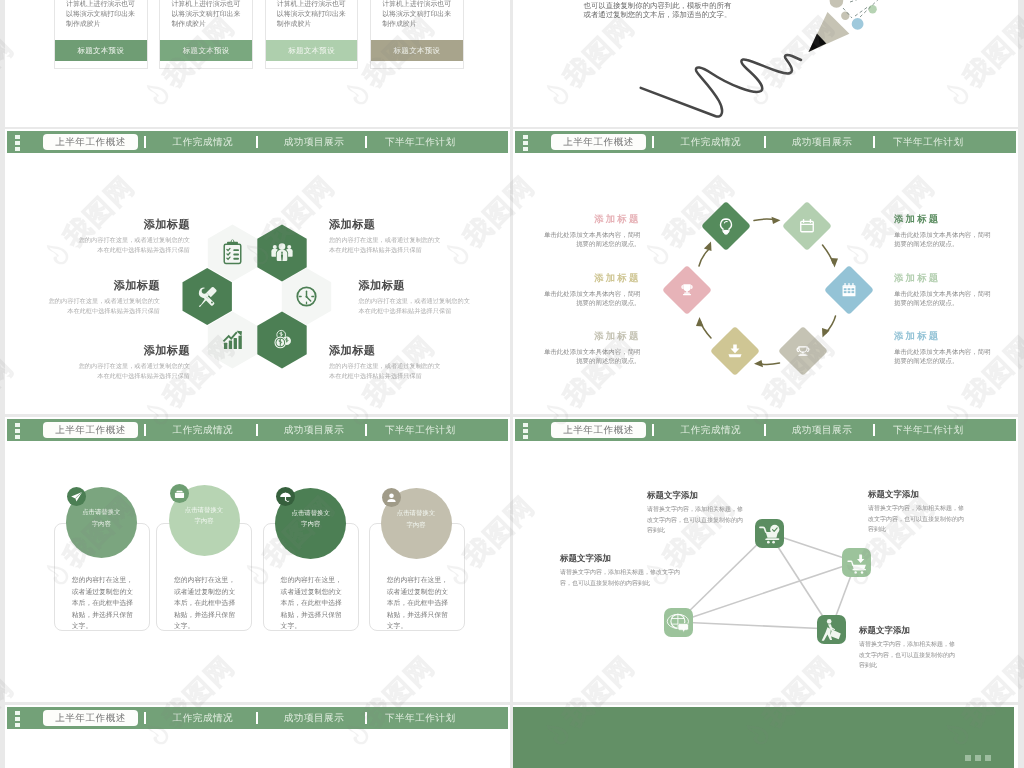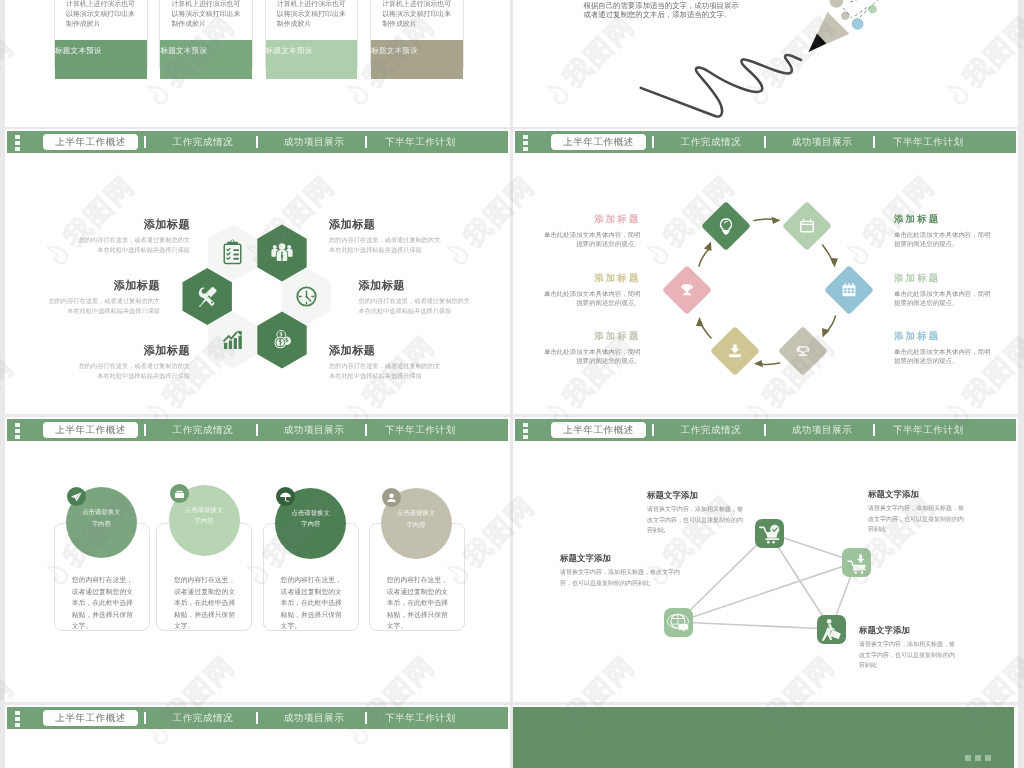--- a/index.html
+++ b/index.html
@@ -14,21 +14,21 @@
   .navdots i{display:block;width:5.3px;height:4px;background:#eef7ef;}
   .navpill{position:absolute;left:36px;top:3px;width:95px;height:16px;background:#fdfdfb;border-radius:4px;
       color:#727272;font-size:9.6px;line-height:16px;text-align:center;letter-spacing:.5px;white-space:nowrap;}
   .navsep{position:absolute;top:4.5px;width:2px;height:12px;background:#fff;}
   .navitem{position:absolute;top:5px;color:#e4efe3;font-size:9.6px;line-height:12px;white-space:nowrap;letter-spacing:.5px;}
 
   
   #s-tl .cardrow{position:absolute;left:48px;top:0px;display:flex;gap:11.8px;}
   #s-tl .card{width:93.6px;height:164px;border:1px solid #e6e6e6;background:#fff;position:relative;box-sizing:border-box;}
   #s-tl .card-body{position:absolute;left:11px;width:71px;top:93px;font-size:6.9px;line-height:10.2px;color:#7b7b7b;}
-  #s-tl .card-btn{position:absolute;left:0;right:0;top:133.5px;height:39px;line-height:21px;text-align:left;
+  #s-tl .card-btn{position:absolute;left:0;right:0;top:133.5px;height:21px;line-height:21px;text-align:center;
       font-size:7.5px;color:#f4f7f2;letter-spacing:.3px;}
   #s-tl .c0{background:#6f9d74;}
   #s-tl .c1{background:#7aa87f;}
   #s-tl .c2{background:#aecfad;}
   #s-tl .c3{background:#a8a48c;}
 
   
   #s-tr .tr-para{position:absolute;left:68.5px;top:95.5px;font-size:7.4px;line-height:9.6px;color:#6a6a6a;}
   #s-tr .tr-art{position:absolute;left:0;top:0;}
 
@@ -98,21 +98,21 @@
     </div>
     <div class="card">
       <div class="card-body">计算机上进行演示也可以将演示文稿打印出来制作成胶片</div>
       <div class="card-btn c3">标题文本预设</div>
     </div>
   </div>
 </div>
 
 <div class="slide" id="s-tr" style="left:513px;top:-95px;width:505px;height:222px;">
   <div class="tr-para">
-    <div>根据自己的需要添加适当的文字，成功项目展示</div>
+    <div>也可以直接复制你的内容到此，模板中的所有</div>
     <div>或者通过复制您的文本后，添加适当的文字。</div>
   </div>
   <svg class="tr-art" viewBox="0 0 503 222" width="503" height="222">
     <path d="M125.7,182.9 L200,211
              C208,214 209,205 204,196
              C196,182 183,170 181.4,166.3
              C179,160 187,162 196,168
              C214,180 240,190 246,186
              C251,182 240,171 232,164
              C224,157 225,153 232,155

